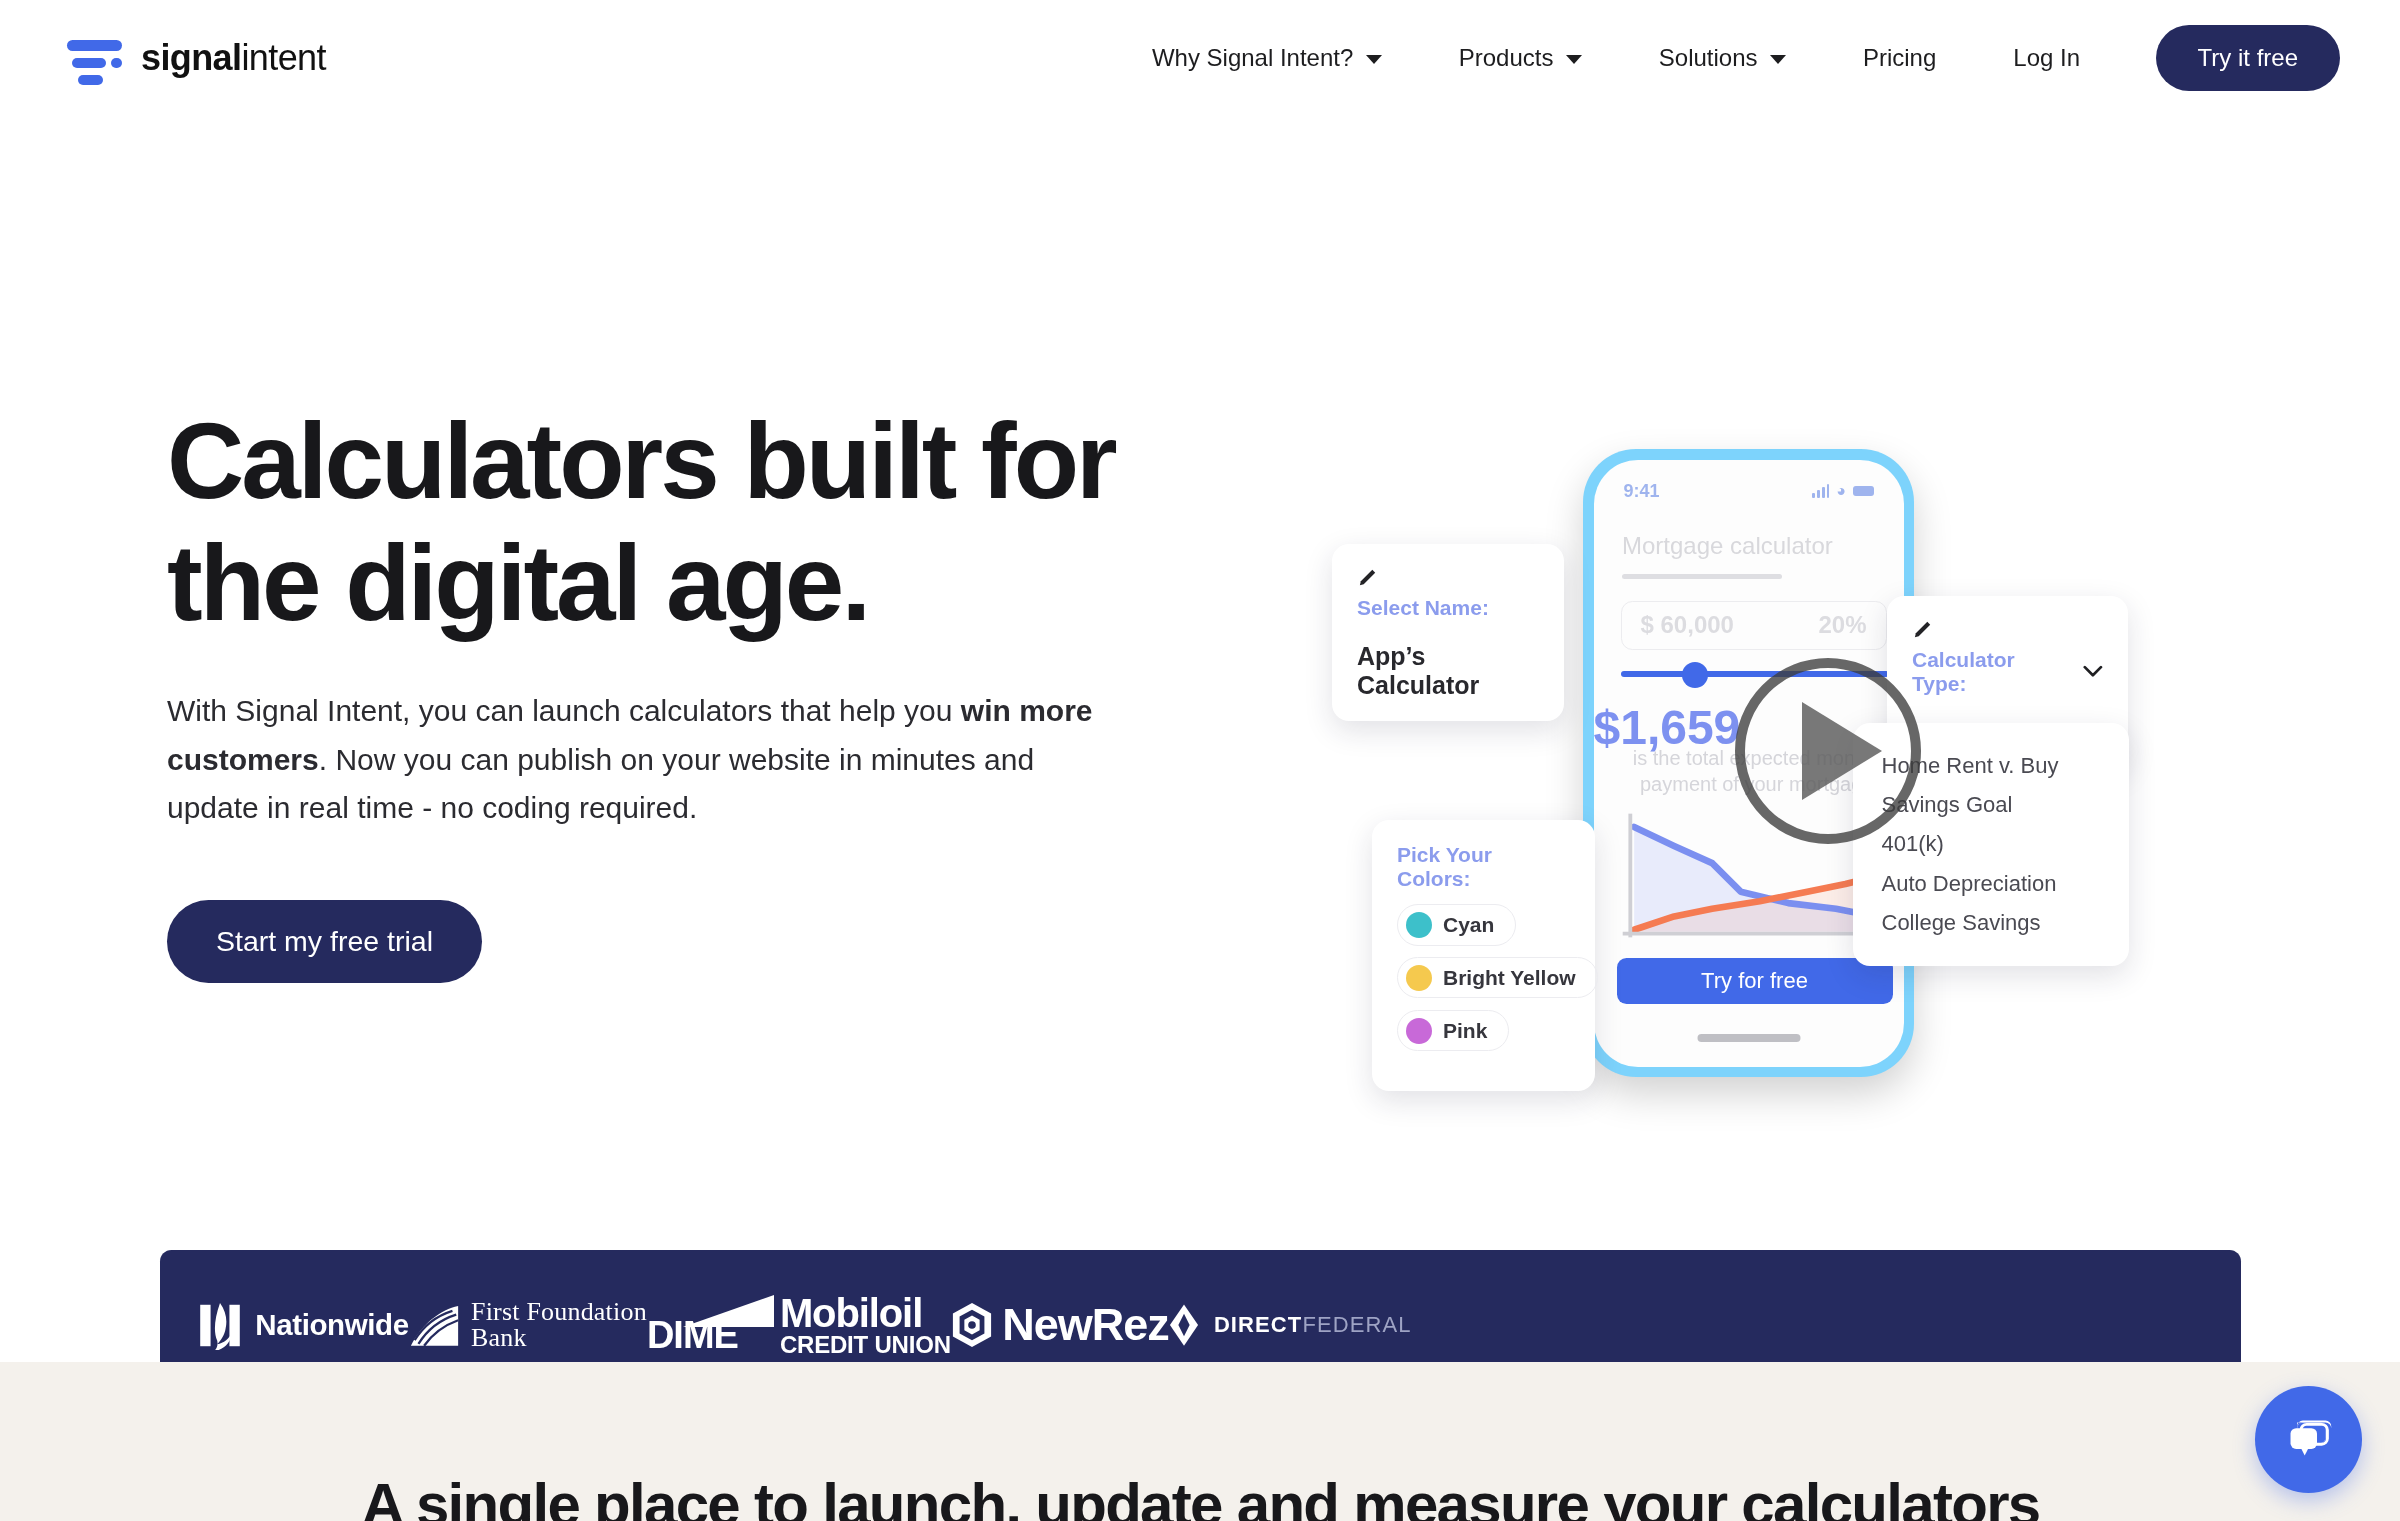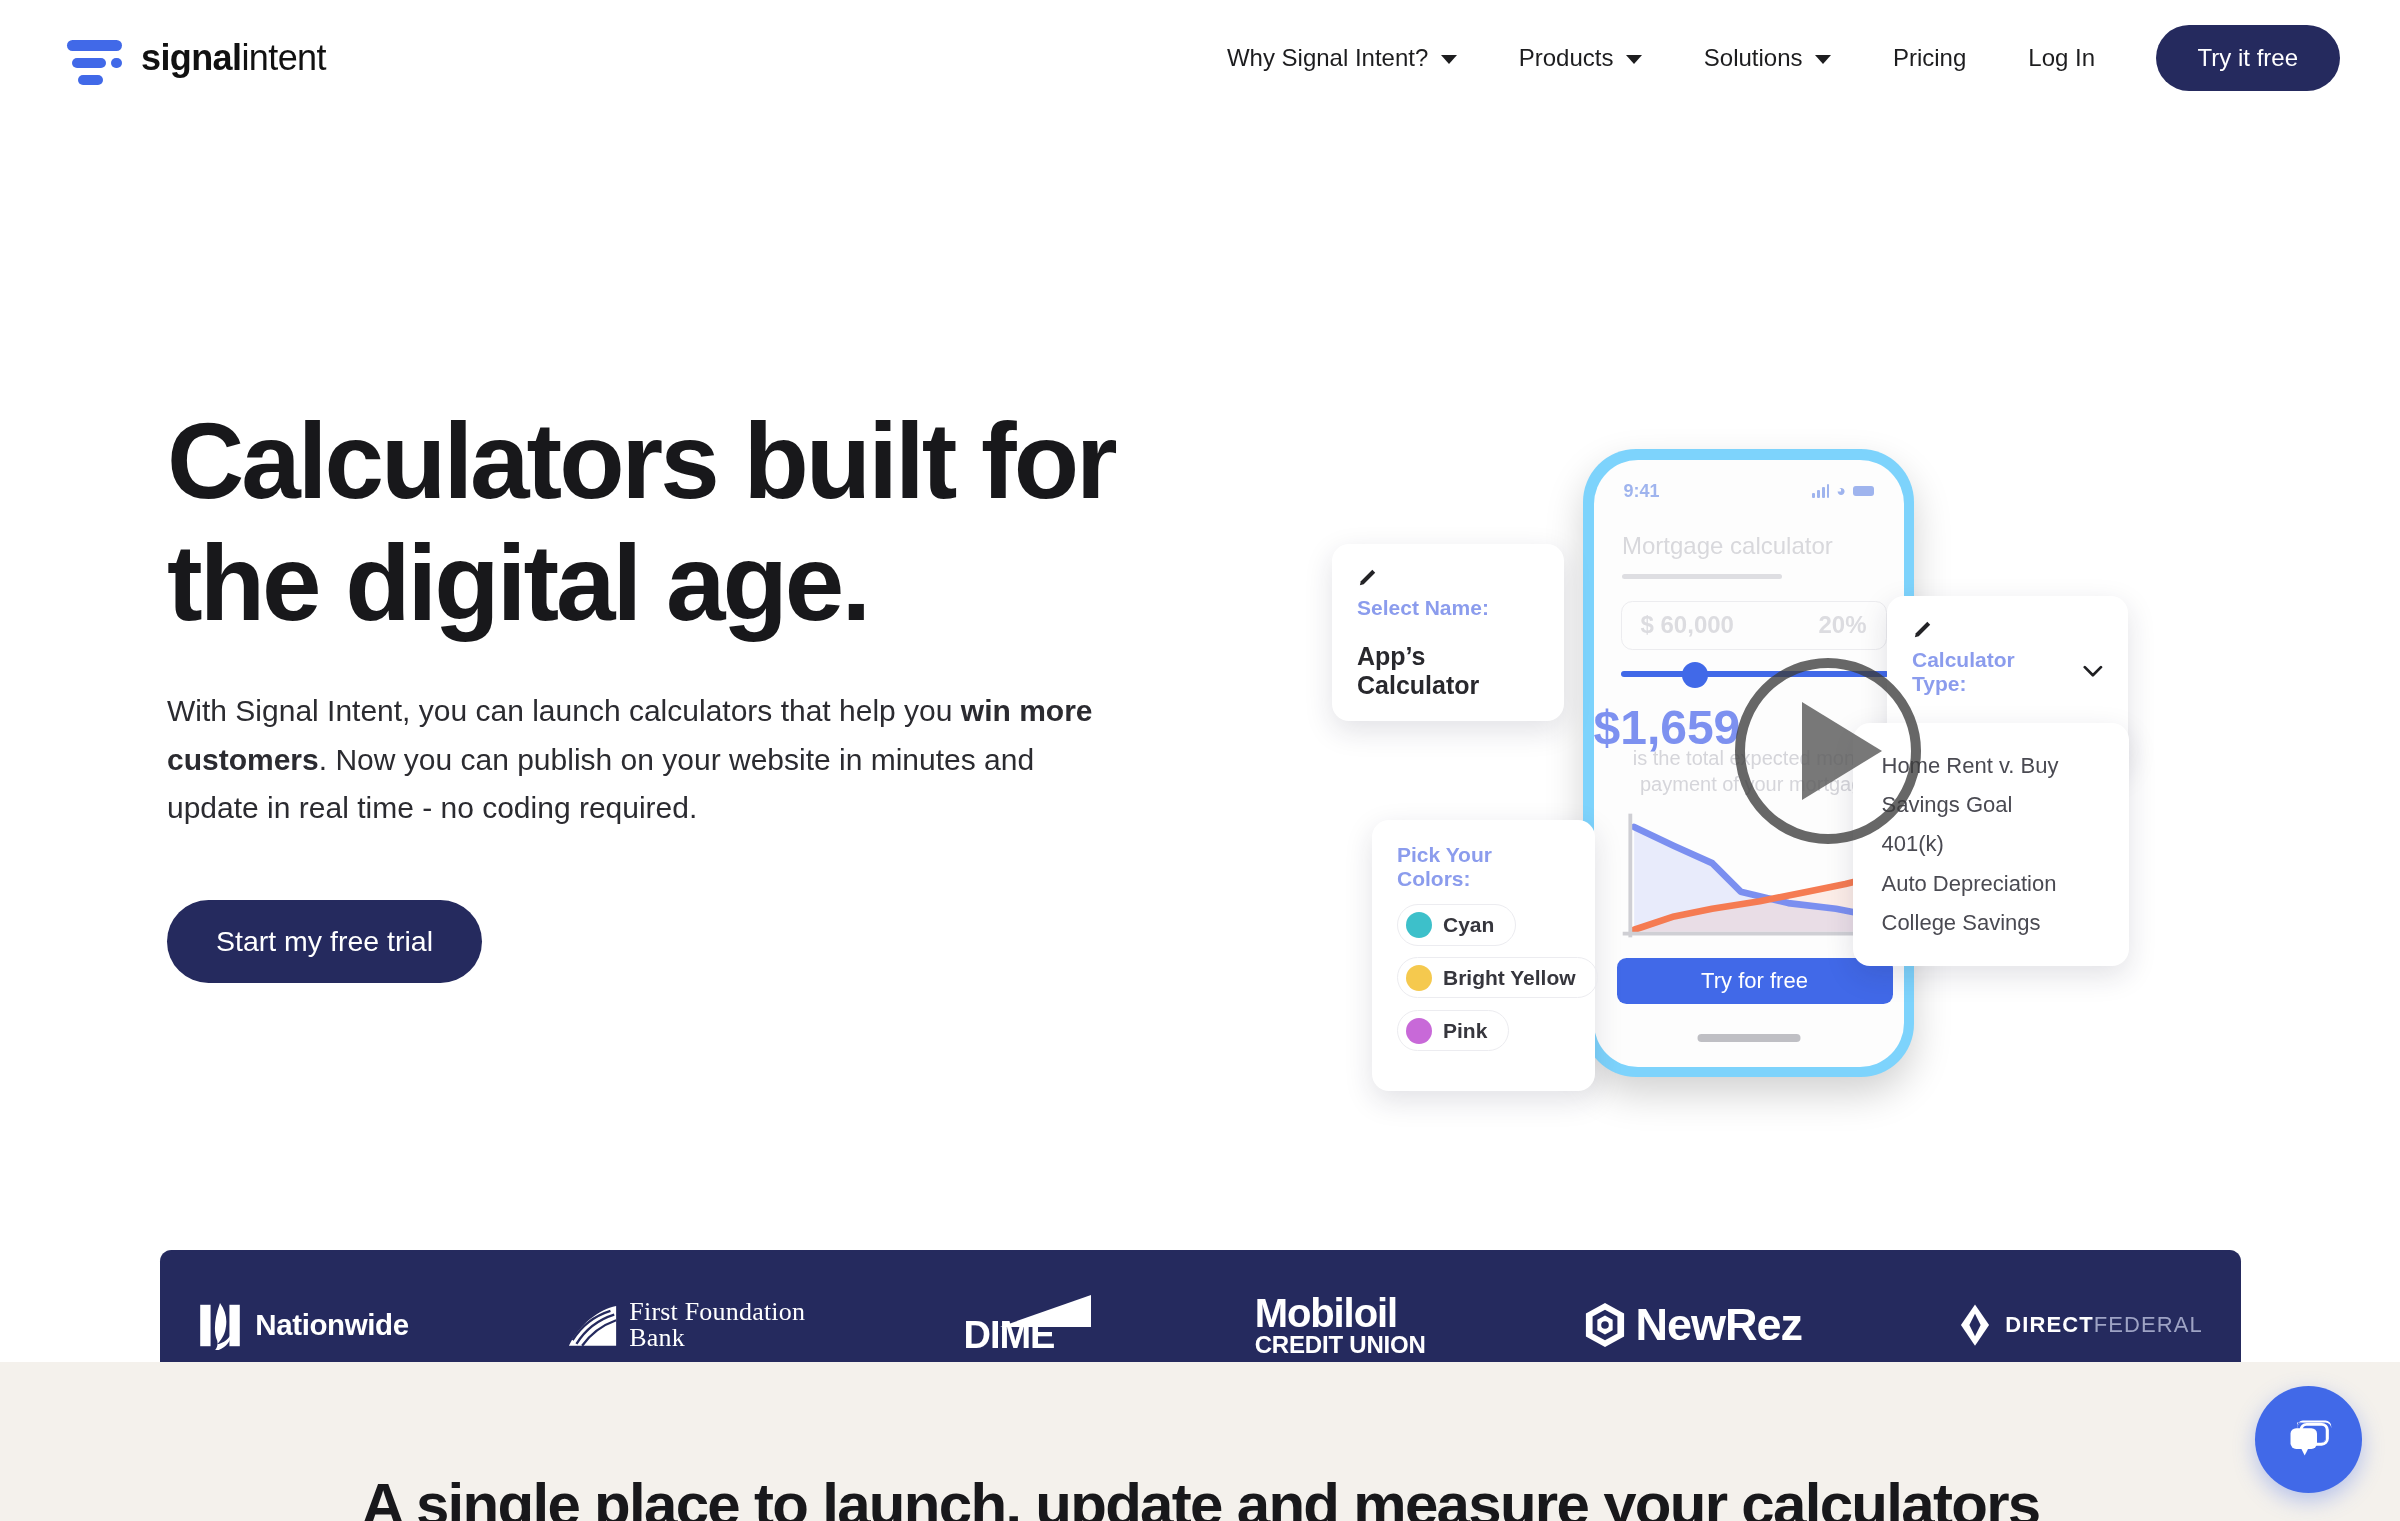--- a/index.html
+++ b/index.html
@@ -52,21 +52,21 @@
     white-space: nowrap;
   }
   .brand-name .b-signal { font-weight: 700; }
   .brand-name .b-intent { font-weight: 400; }
 
   .nav {
     display: flex;
     align-items: center;
     margin-left: auto;
     margin-right: 61px;
-    gap: 2px;
+    gap: 17px;
   }
   .nav-item {
     display: flex;
     align-items: center;
     gap: 12.4px;
     font-size: 24px;
     color: #1d1d1f;
     padding: 0 30px;
     white-space: nowrap;
     cursor: pointer;
@@ -277,21 +277,21 @@
 
   
   .logos {
     position: absolute;
     left: 160px; top: 1134px;
     width: 2081px; height: 150px;
     background: #252a5e;
     border-radius: 11.4px;
     display: flex;
     align-items: center;
-    justify-content: space-between;
+    justify-content: flex-start;
     padding: 16px 38px;
   }
   .logo-cell {
     display: flex; align-items: center; justify-content: center;
     color: #ffffff; white-space: nowrap;
   }
   .lg-nationwide { font-size: 29.5px; font-weight: 700; letter-spacing: -0.4px; display:flex; align-items:center; gap:13.3px; }
   .nw-mark { width: 44px; height: 49px; display:block; }
   .lg-ffb { display:flex; align-items:center; gap: 11.4px; }
   .ffb-mark { width: 51px; height: 46px; display:block; }

